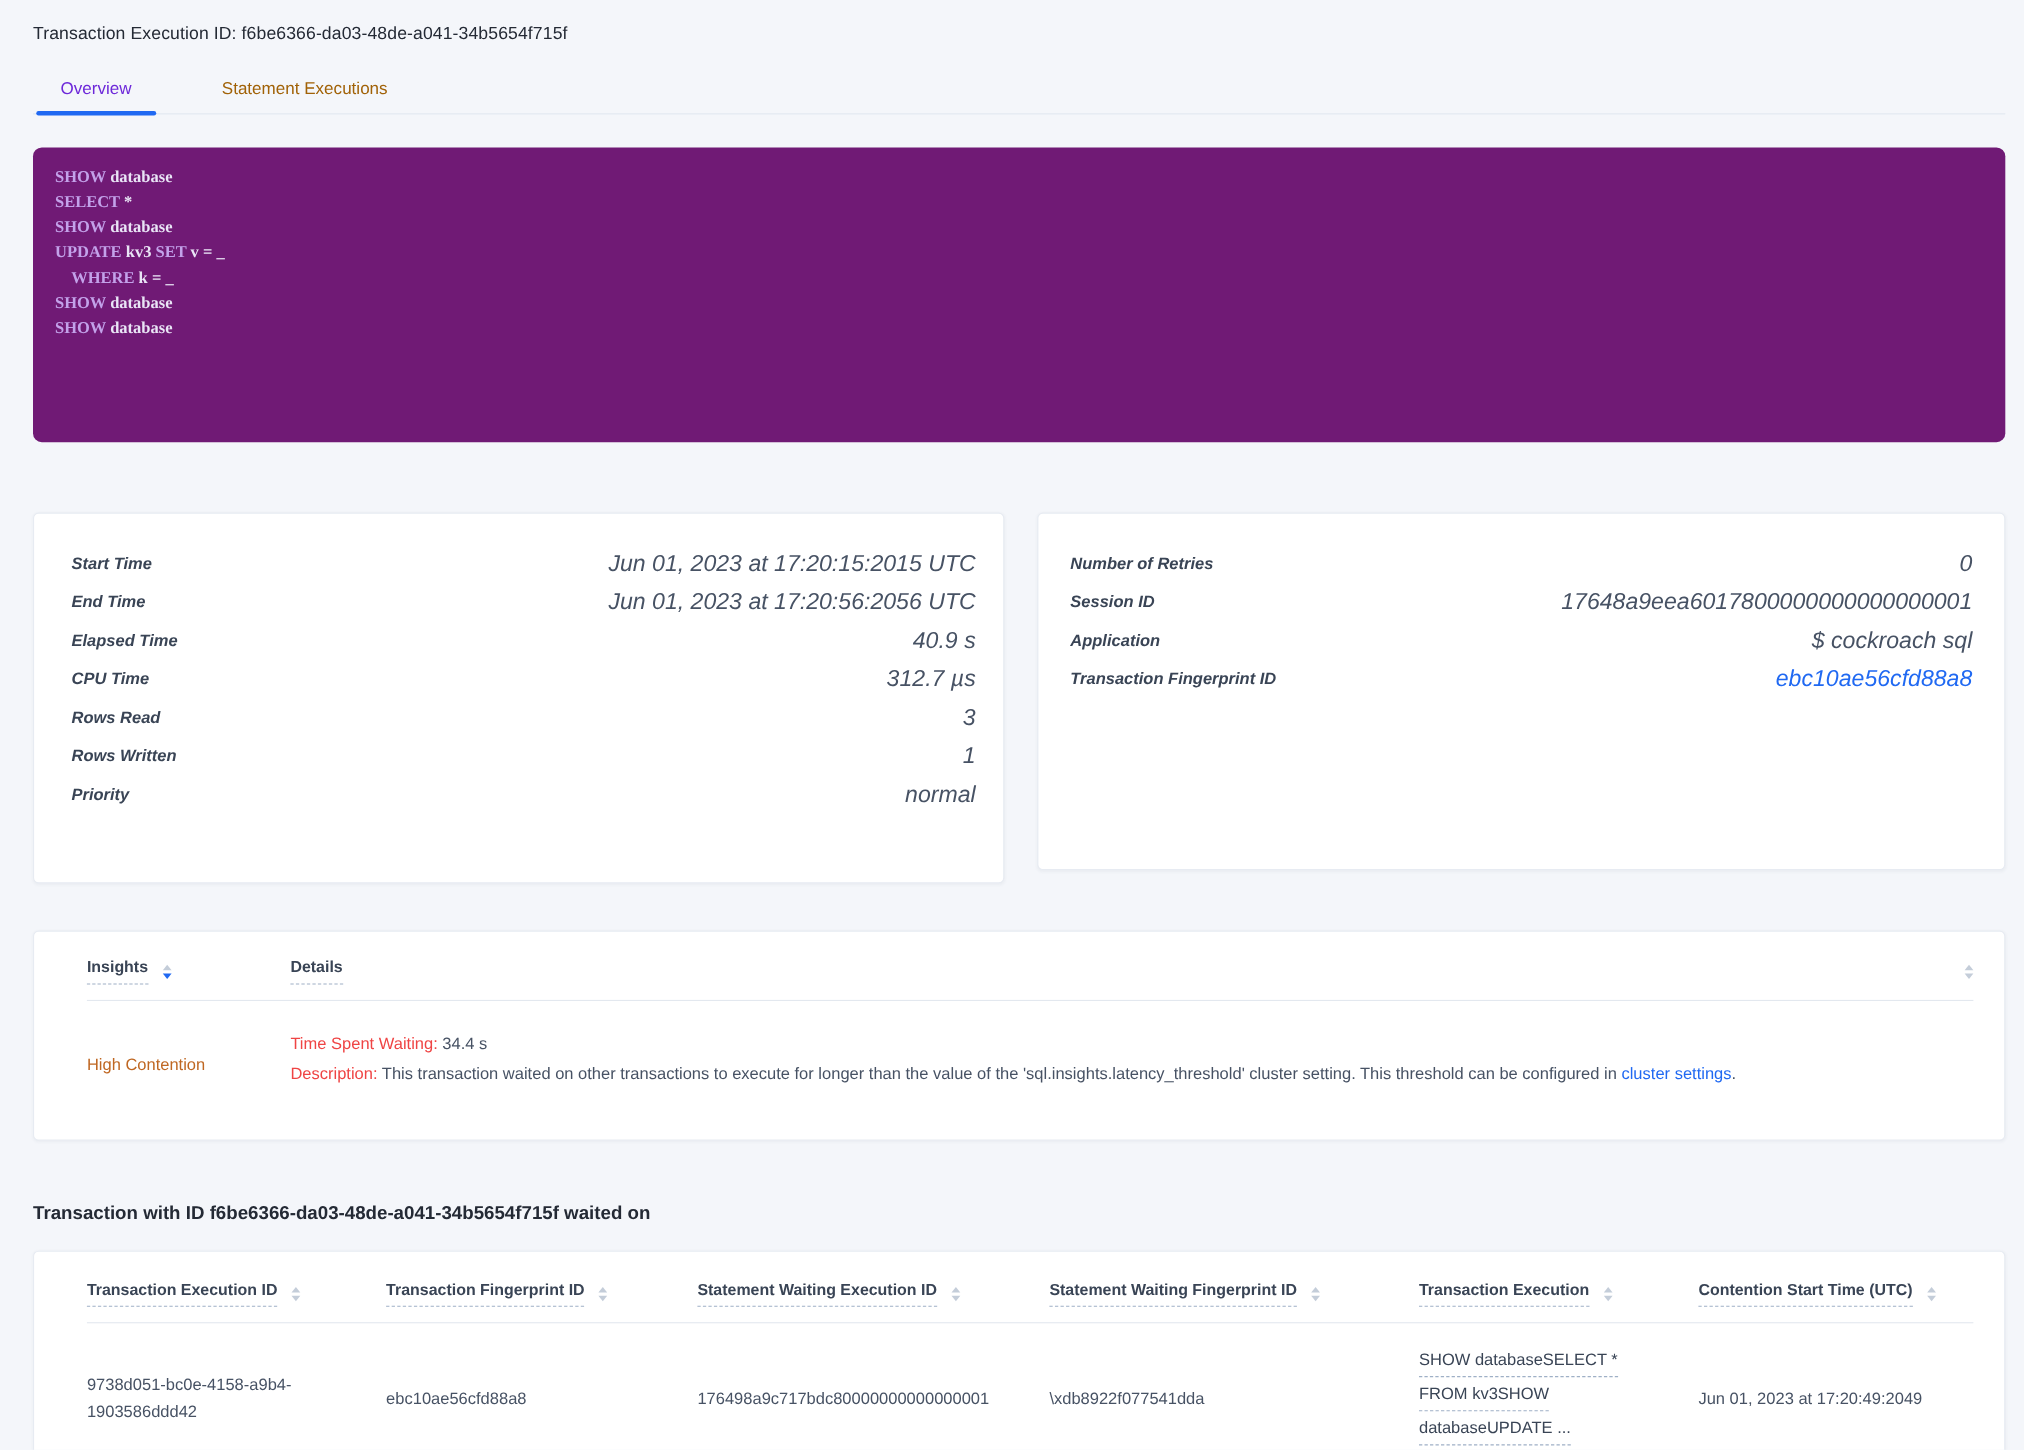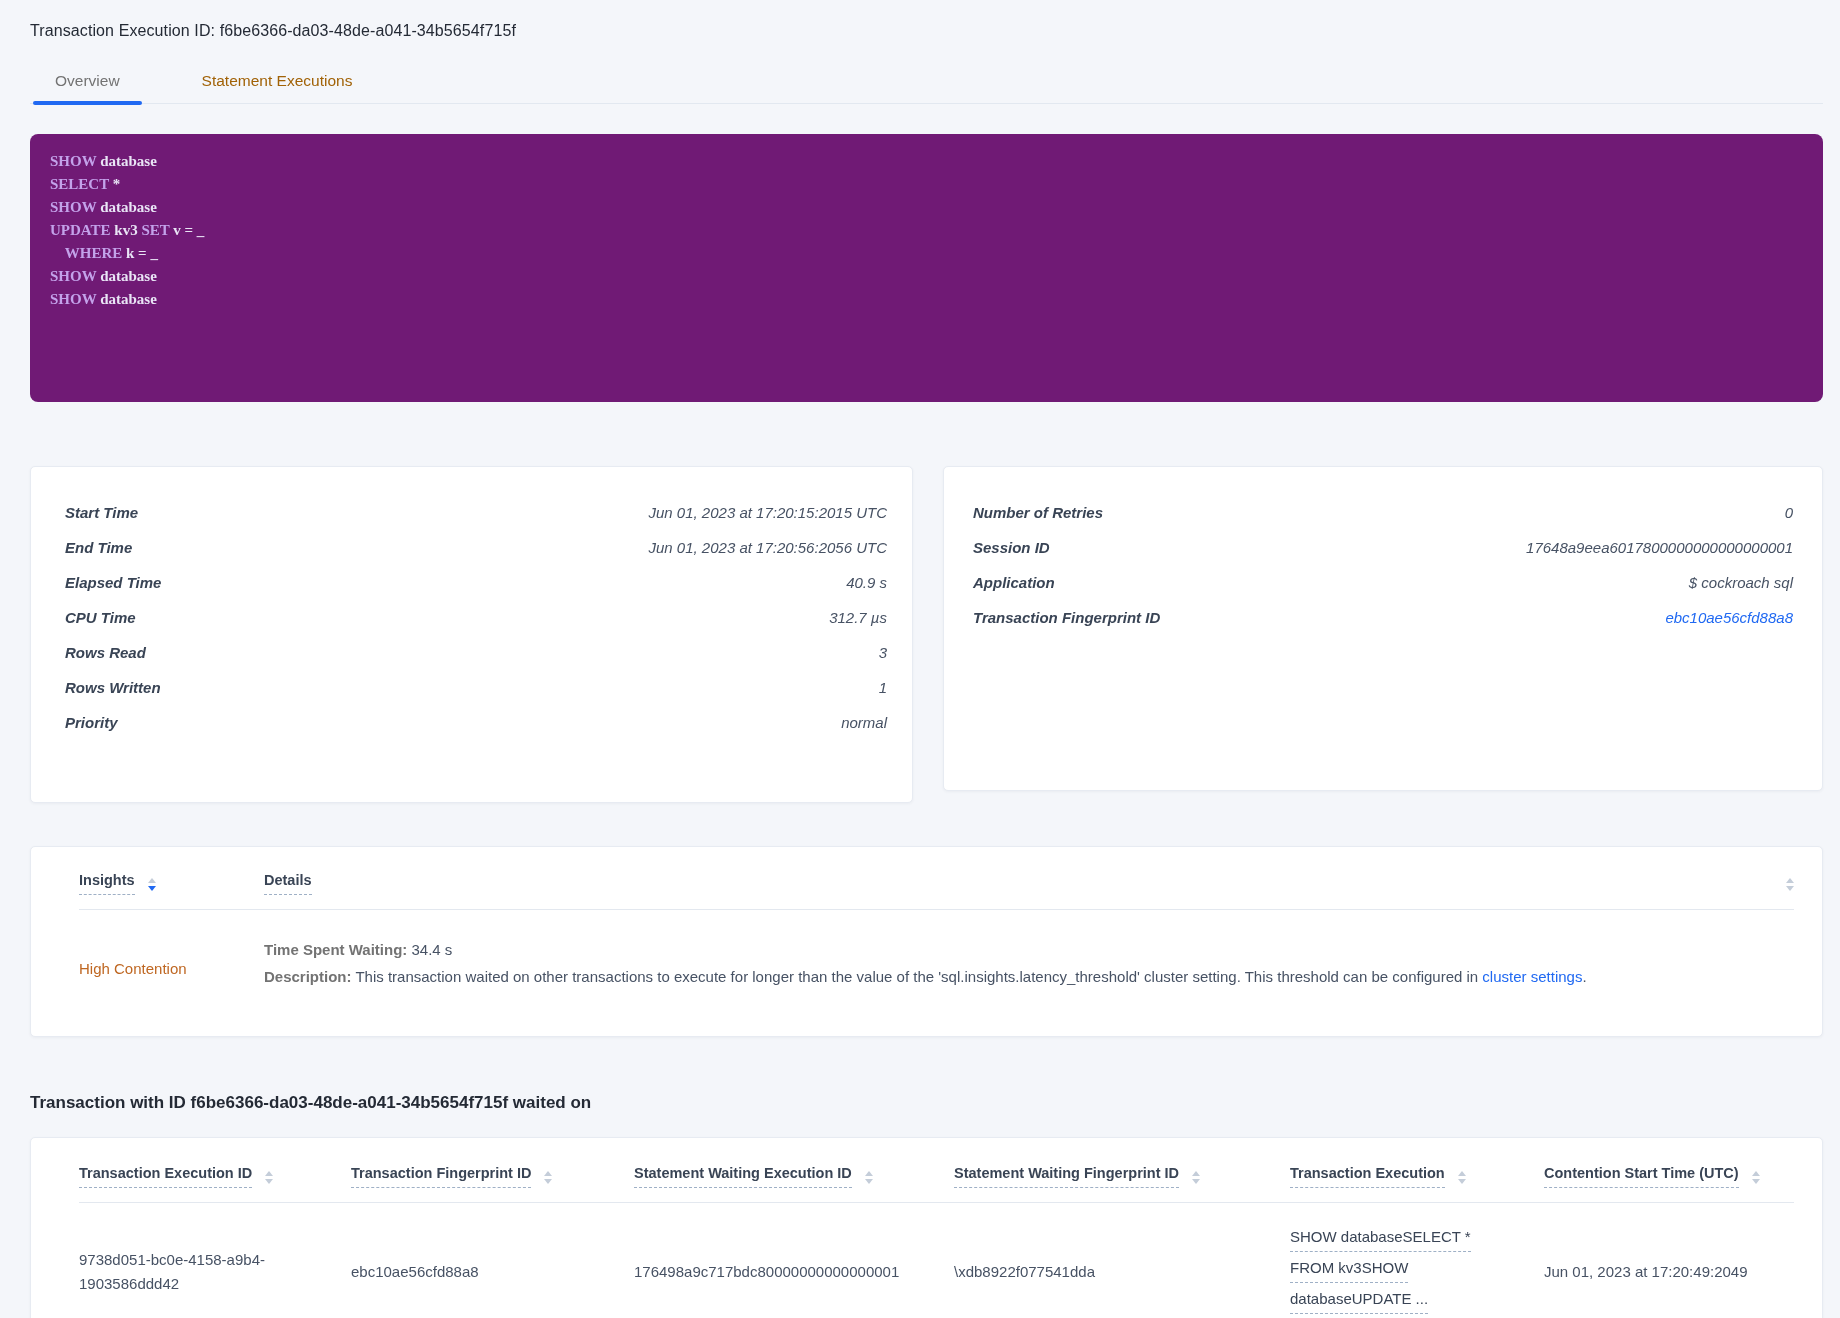--- a/index.html
+++ b/index.html
@@ -23,21 +23,21 @@
   .tabs {
     display:flex; align-items:flex-end;
     margin-top:26px;
     border-bottom:1px solid #e2e8f0;
     padding-left:3px;
   }
   .tab {
     font-size:15.5px; color:#a16207; cursor:pointer;
     padding:6px 22px 13px 22px; position:relative;
   }
-  .tab.active { color:#737373; }
+  .tab.active { color:#6d28d9; }
   .tab.active::after {
     content:""; position:absolute; left:0; right:0; bottom:-2px;
     height:4px; background:#2069f2; border-radius:2px;
   }
   .tab + .tab { margin-left:58px; padding:6px 2px 13px 2px; }
 
   
   .sql-box {
     margin-top:30px;
     background:#701a75;
@@ -57,21 +57,21 @@
   .card {
     background:#ffffff;
     border:1px solid #e7ebf2;
     border-radius:5px;
     box-shadow:0 1px 3px rgba(40,50,70,.05);
   }
   .card.exec { width:883px; height:337px; padding:28px 25px 0 34px; }
   .card.txn  { flex:1; height:325px; margin-left:30px; padding:28px 29px 0 29px; }
   .stat-row { display:flex; justify-content:space-between; height:35px; align-items:center; }
   .stat-label { font-weight:700; color:#394455; font-size:15px; }
-  .stat-value { color:#475264; font-size:15px; text-align:right; }
+  .stat-value { color:#475264; font-size:21px; text-align:right; }
   .stat-value.link { color:#2069f2; cursor:pointer; }
 
   
   .insights-card {
     margin-top:43px;
     background:#fff; border:1px solid #e7ebf2; border-radius:5px;
     box-shadow:0 1px 3px rgba(40,50,70,.05);
     padding:24px 28px 16px 48px;
   }
   .dashed { border-bottom:1px dashed #9fb0c6; padding-bottom:6px; }
@@ -82,21 +82,21 @@
   .sort i { display:block; width:0; height:0; border-left:4.5px solid transparent; border-right:4.5px solid transparent; }
   .sort .up   { border-bottom:5.5px solid #c4cdd9; }
   .sort .down { border-top:5.5px solid #c4cdd9; }
   .sort.active .down { border-top-color:#2069f2; }
 
   .insights-header { display:grid; grid-template-columns:185px 1fr auto; align-items:flex-start; }
   .insights-divider { border:none; border-top:1px solid #e3e8ef; margin-top:14px; }
   .insights-row { display:grid; grid-template-columns:185px 1fr; padding:26px 0 30px 0; }
   .insight-badge { color:#bf6722; font-size:15px; padding-top:24px; }
   .detail-line { color:#394455; line-height:27px; }
-  .detail-line b { font-weight:700; color:#737373; }
+  .detail-line b { font-weight:400; color:#ef4444; }
   .detail-text { color:#475264; }
   .inline-link { color:#2069f2; cursor:pointer; }
 
   
   .waited-heading {
     margin-top:56px;
     font-size:17px; font-weight:700; color:#242a35;
   }
   .waited-card {
     margin-top:24px;

